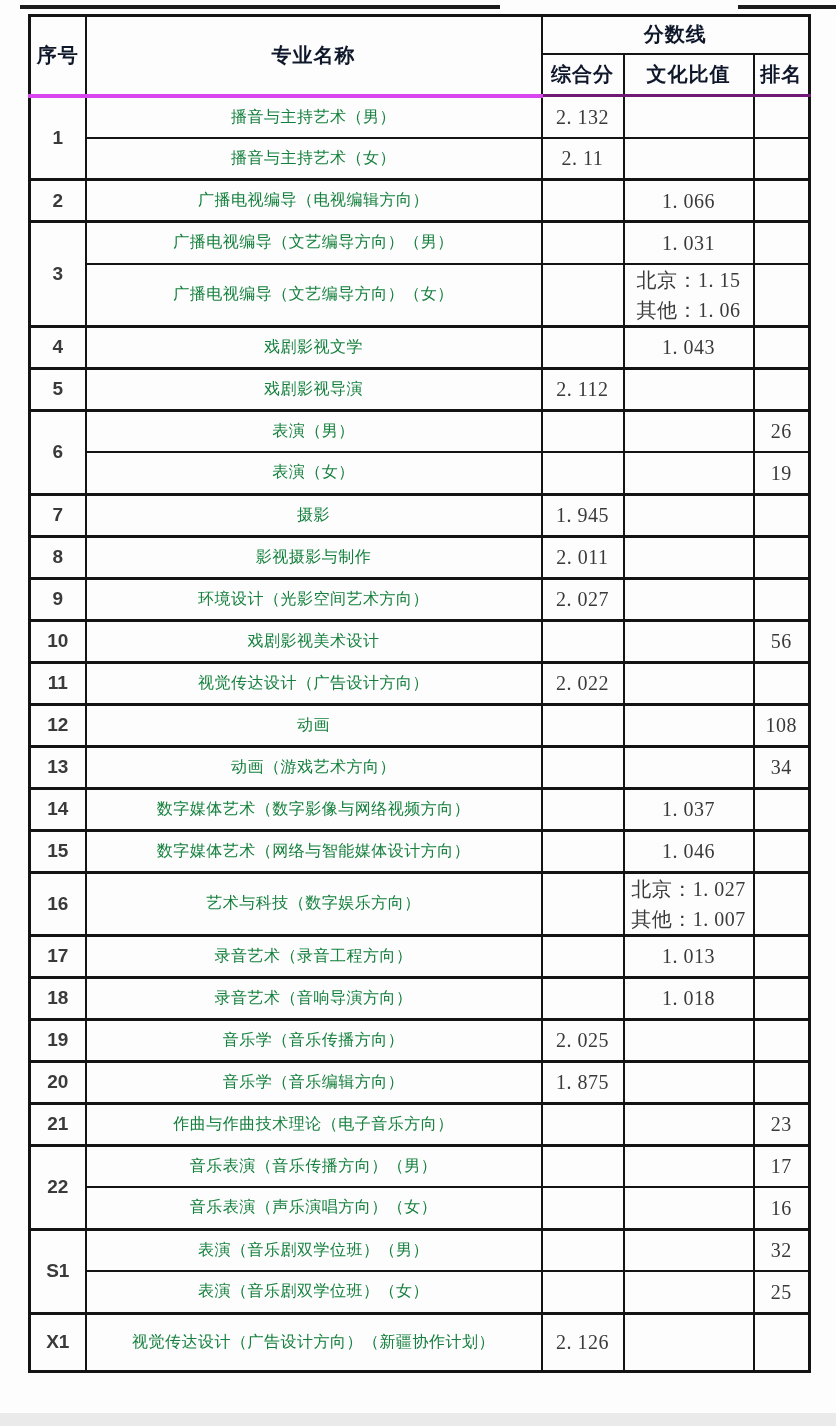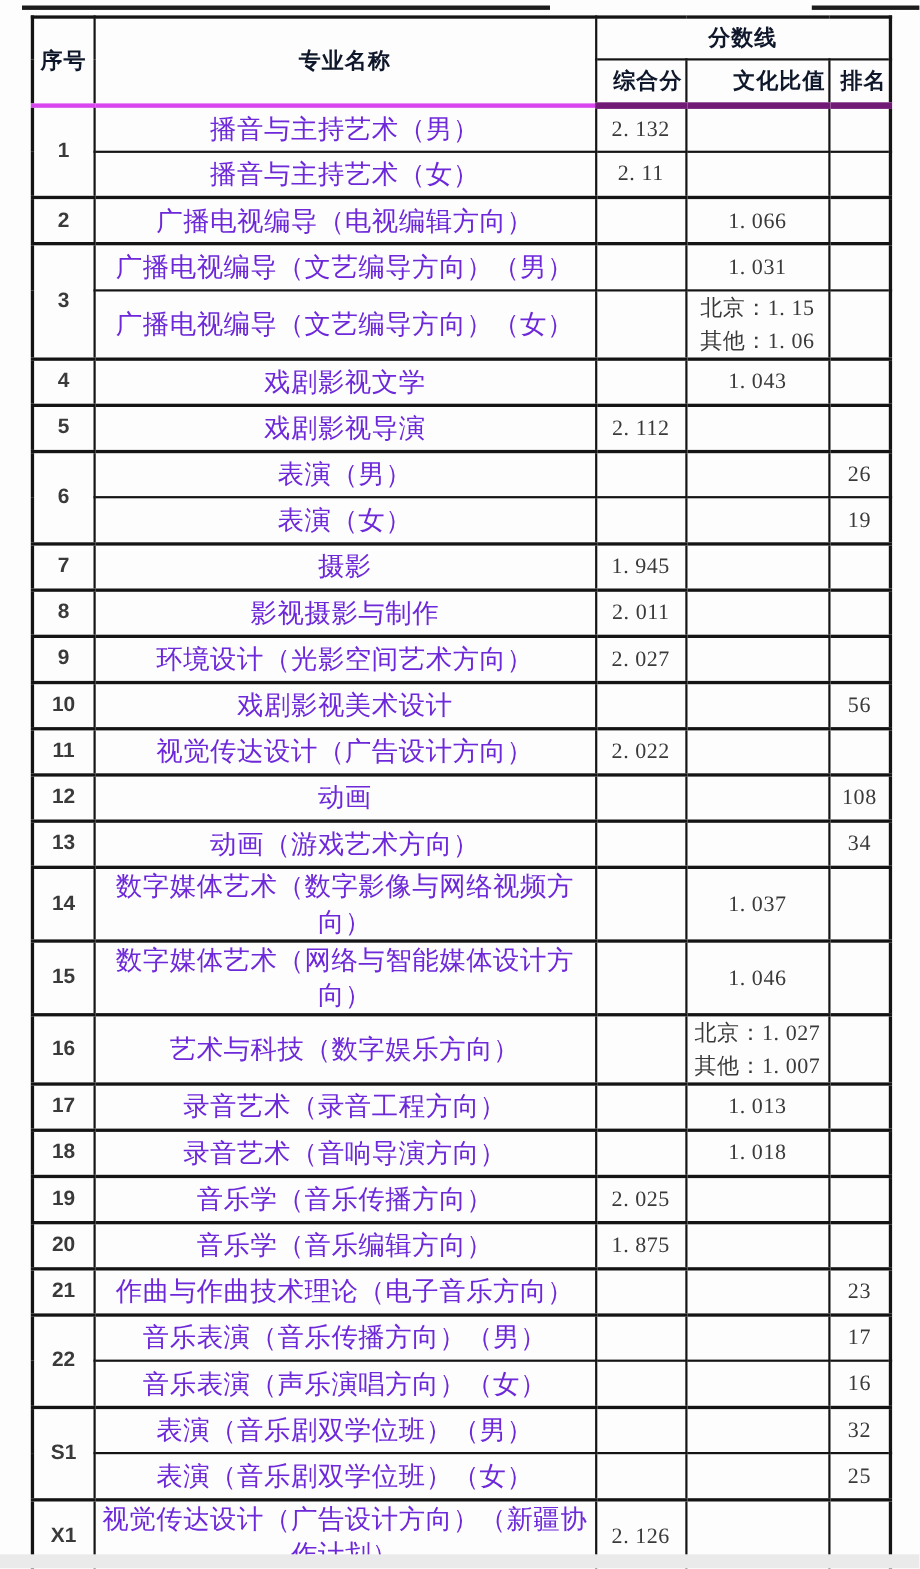--- a/index.html
+++ b/index.html
@@ -44,36 +44,36 @@
     overflow: hidden;
   }
   thead th {
     font-weight: 700;
     font-size: 20px;
     color: #0f172a;
     letter-spacing: 1px;
   }
   tr.h1 { height: 38px; }
   tr.h2 { height: 42px; }
-  tr.h2 th { border-bottom: 6px solid #701a75; text-align: right; }
+  tr.h2 th { border-bottom: 3px solid #701a75; }
   thead th[rowspan] { border-bottom: 4px solid #d946ef; }
   tbody tr { height: 42px; }
   tbody tr.double { height: 60px; }
   tbody tr:last-child { height: 58px; }
   tbody tr.gtop td { border-top: 3px solid #141414; }
   td.serial {
     font-family: "Liberation Sans", "DejaVu Sans", sans-serif;
     font-weight: 600;
     font-size: 19px;
     color: #3a3a3a;
   }
   td.name {
-    font-size: 24px;
+    font-size: 16px;
     letter-spacing: 0.5px;
-    color: #6d28d9;
+    color: #15803d;
   }
   td.num {
     font-size: 20px;
     letter-spacing: 0.5px;
     color: #3a3a3a;
     white-space: pre-line;
     line-height: 1.5;
   }
 </style>
 </head>

